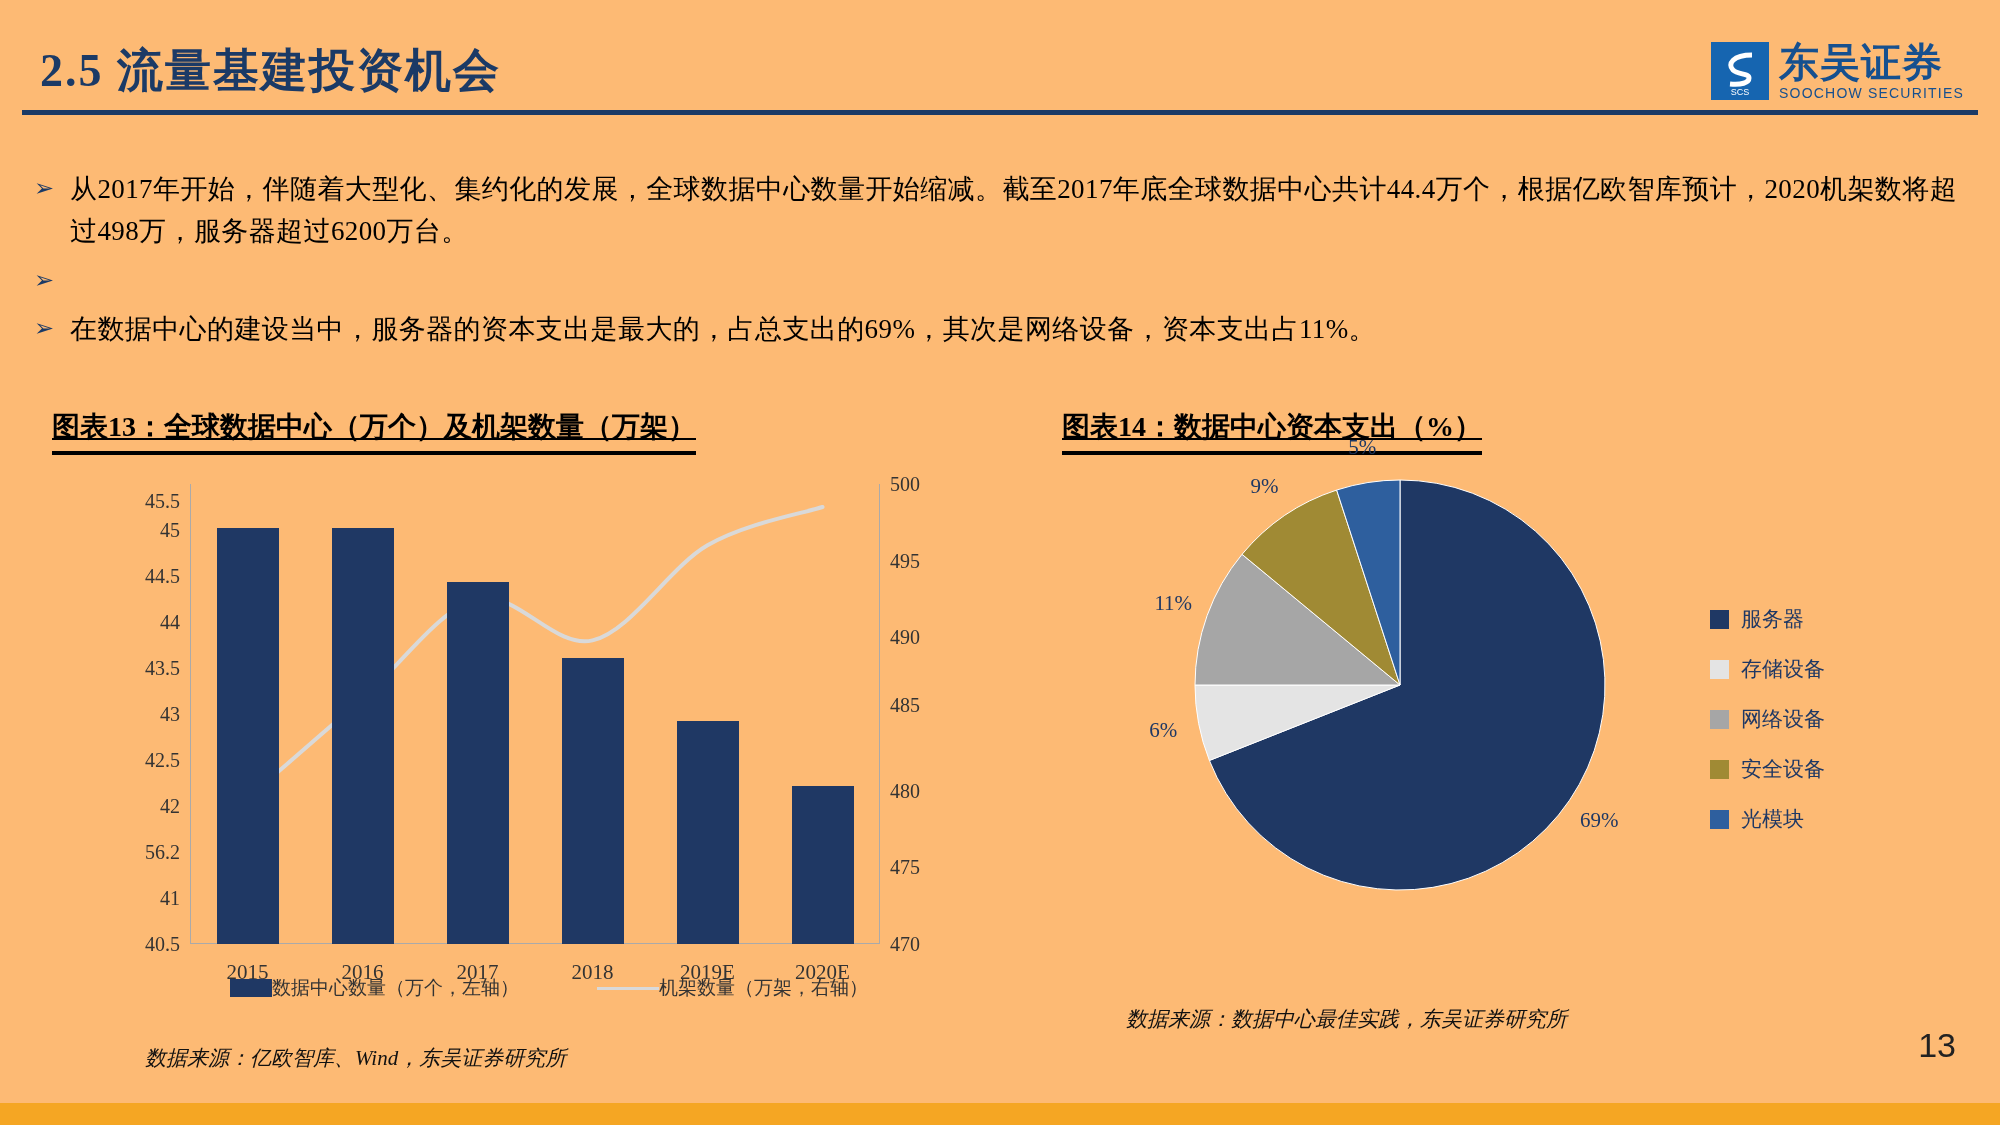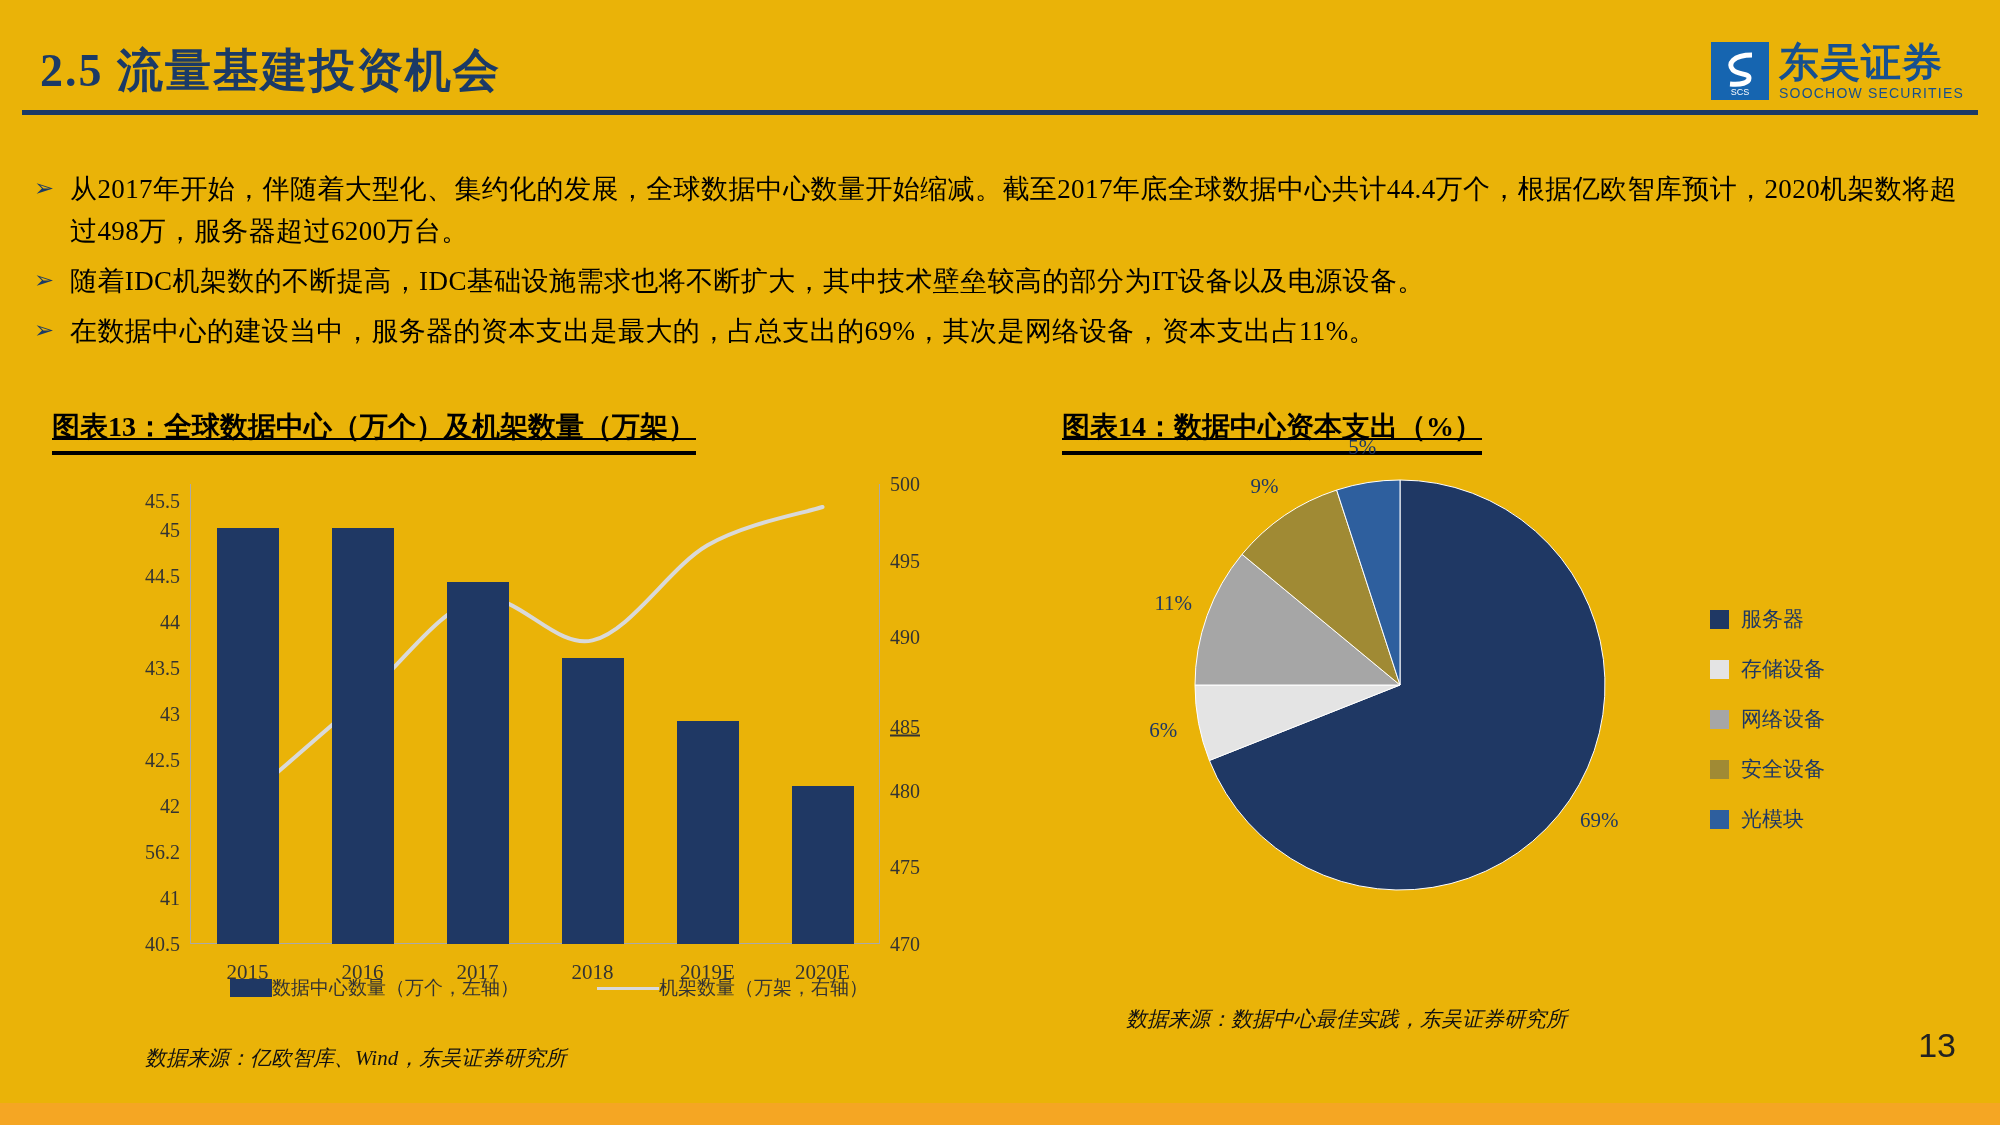--- a/index.html
+++ b/index.html
@@ -11,21 +11,21 @@
     width: 2000px;
     height: 1125px;
     font-family: "Liberation Serif", serif;
     position: relative;
     overflow: hidden;
   }
   .slide {
     position: absolute;
     left: 0; top: 0;
     width: 2000px; height: 1125px;
-    background: #eab308;
+    background: #fdba74;
   }
   
   .title {
     position: absolute;
     left: 40px;
     top: 40px;
     font-size: 46px;
     font-weight: bold;
     color: #1b3a66;
     letter-spacing: 2px;
@@ -264,21 +264,20 @@
 
   <div class="header-rule"></div>
 
   <div class="bullets">
     <div class="bullet">
       <div class="arrow">➢</div>
       <div class="txt">从2017年开始，伴随着大型化、集约化的发展，全球数据中心数量开始缩减。截至2017年底全球数据中心共计44.4万个，根据亿欧智库预计，2020机架数将超过498万，服务器超过6200万台。</div>
     </div>
     <div class="bullet">
       <div class="arrow">➢</div>
-      <div class="txt">随着IDC机架数的不断提高，IDC基础设施需求也将不断扩大，其中技术壁垒较高的部分为IT设备以及电源设备。</div>
     </div>
     <div class="bullet">
       <div class="arrow">➢</div>
       <div class="txt">在数据中心的建设当中，服务器的资本支出是最大的，占总支出的69%，其次是网络设备，资本支出占11%。</div>
     </div>
   </div>
 
   <div class="cap" id="cap13">图表13：全球数据中心（万个）及机架数量（万架）</div>
 
   <div class="chart-left">
@@ -296,21 +295,21 @@
         <div class="ytick" style="top: 276px;">42.5</div>
         <div class="ytick" style="top: 230px;">43</div>
         <div class="ytick" style="top: 184px;">43.5</div>
         <div class="ytick" style="top: 138px;">44</div>
         <div class="ytick" style="top: 92px;">44.5</div>
         <div class="ytick" style="top: 46px;">45</div>
         <div class="ytick" style="top: 17px;">45.5</div>
         <div class="ytick-r" style="top: 460px;">470</div>
         <div class="ytick-r" style="top: 383.333px;">475</div>
         <div class="ytick-r" style="top: 306.667px;">480</div>
-        <div class="ytick-r" style="top: 243px; text-decoration: underline;">485</div>
+        <div class="ytick-r" style="top: 221px;">485</div>
         <div class="ytick-r" style="top: 153.333px;">490</div>
         <div class="ytick-r" style="top: 76.6667px;">495</div>
         <div class="ytick-r" style="top: 0px;">500</div>
         <div class="bar" style="left: 26.5px; top: 44.16px; height: 415.84px; background: rgb(31, 56, 100);"></div>
         <div class="xlabel" style="left: 57.5px;">2015</div>
         <div class="bar" style="left: 141.5px; top: 44.16px; height: 415.84px; background: rgb(31, 56, 100);"></div>
         <div class="xlabel" style="left: 172.5px;">2016</div>
         <div class="bar" style="left: 256.5px; top: 98.44px; height: 361.56px; background: rgb(31, 56, 100);"></div>
         <div class="xlabel" style="left: 287.5px;">2017</div>
         <div class="bar" style="left: 371.5px; top: 173.88px; height: 286.12px; background: rgb(31, 56, 100);"></div>

